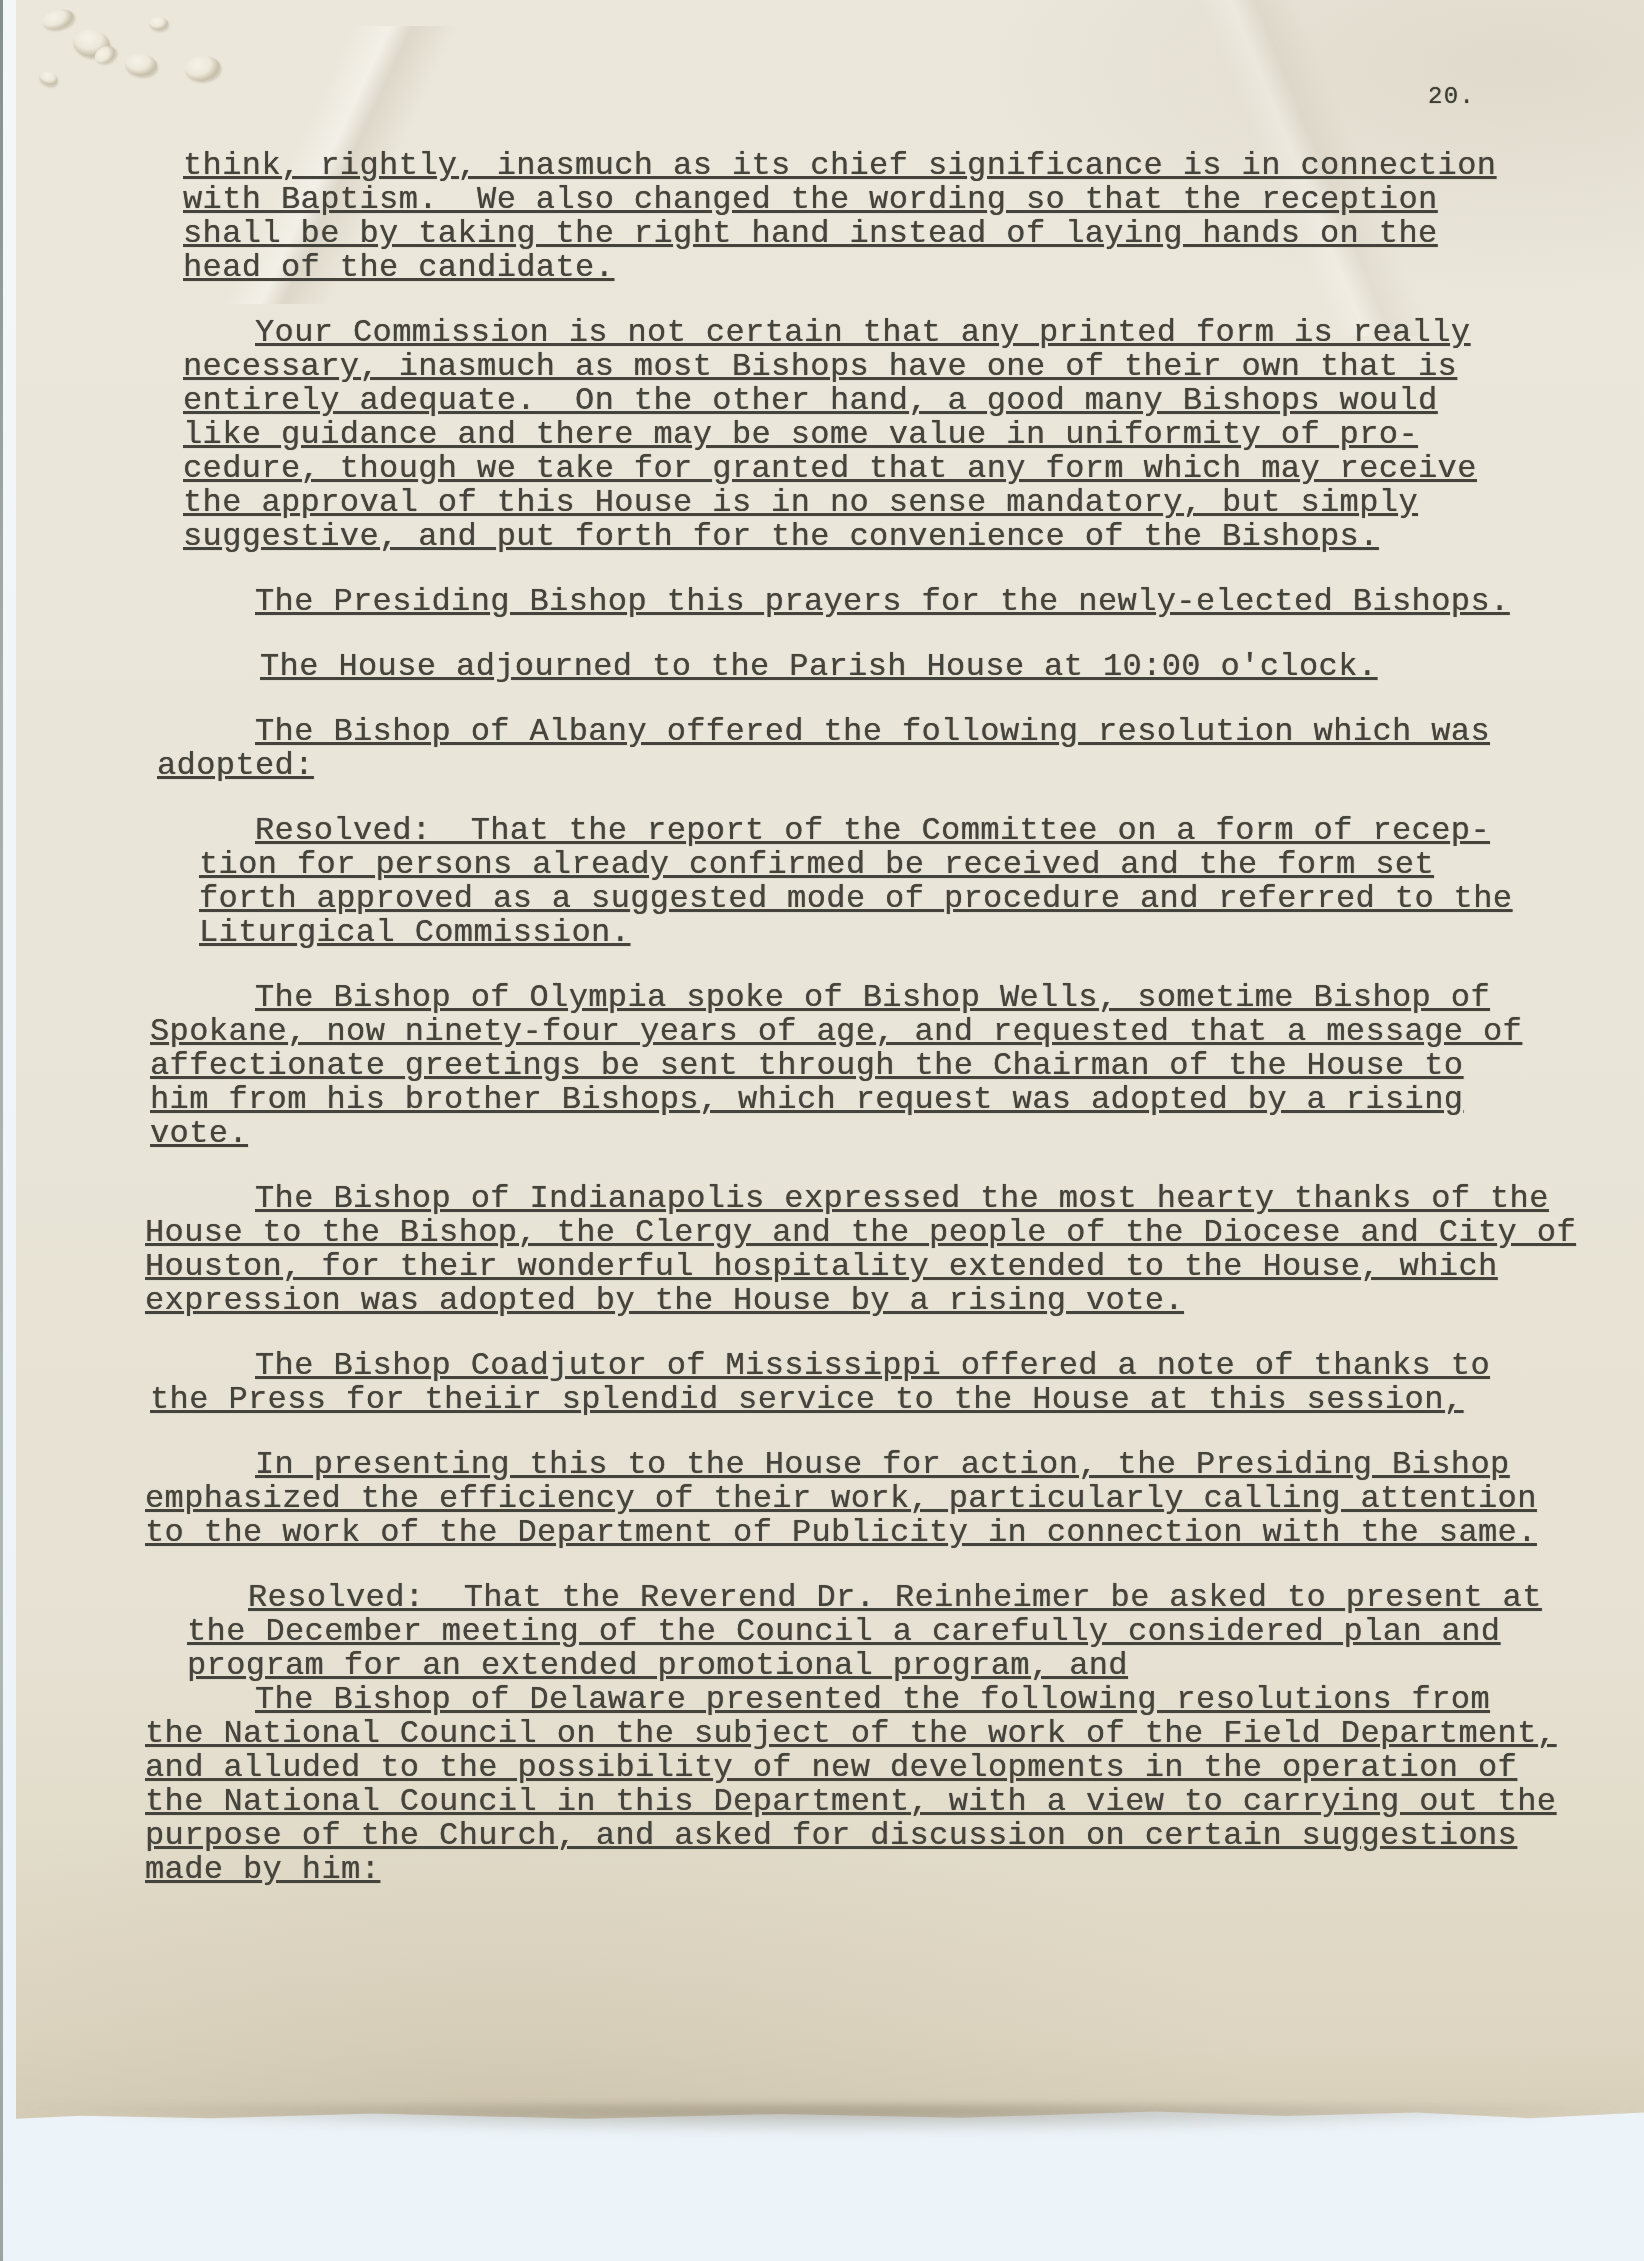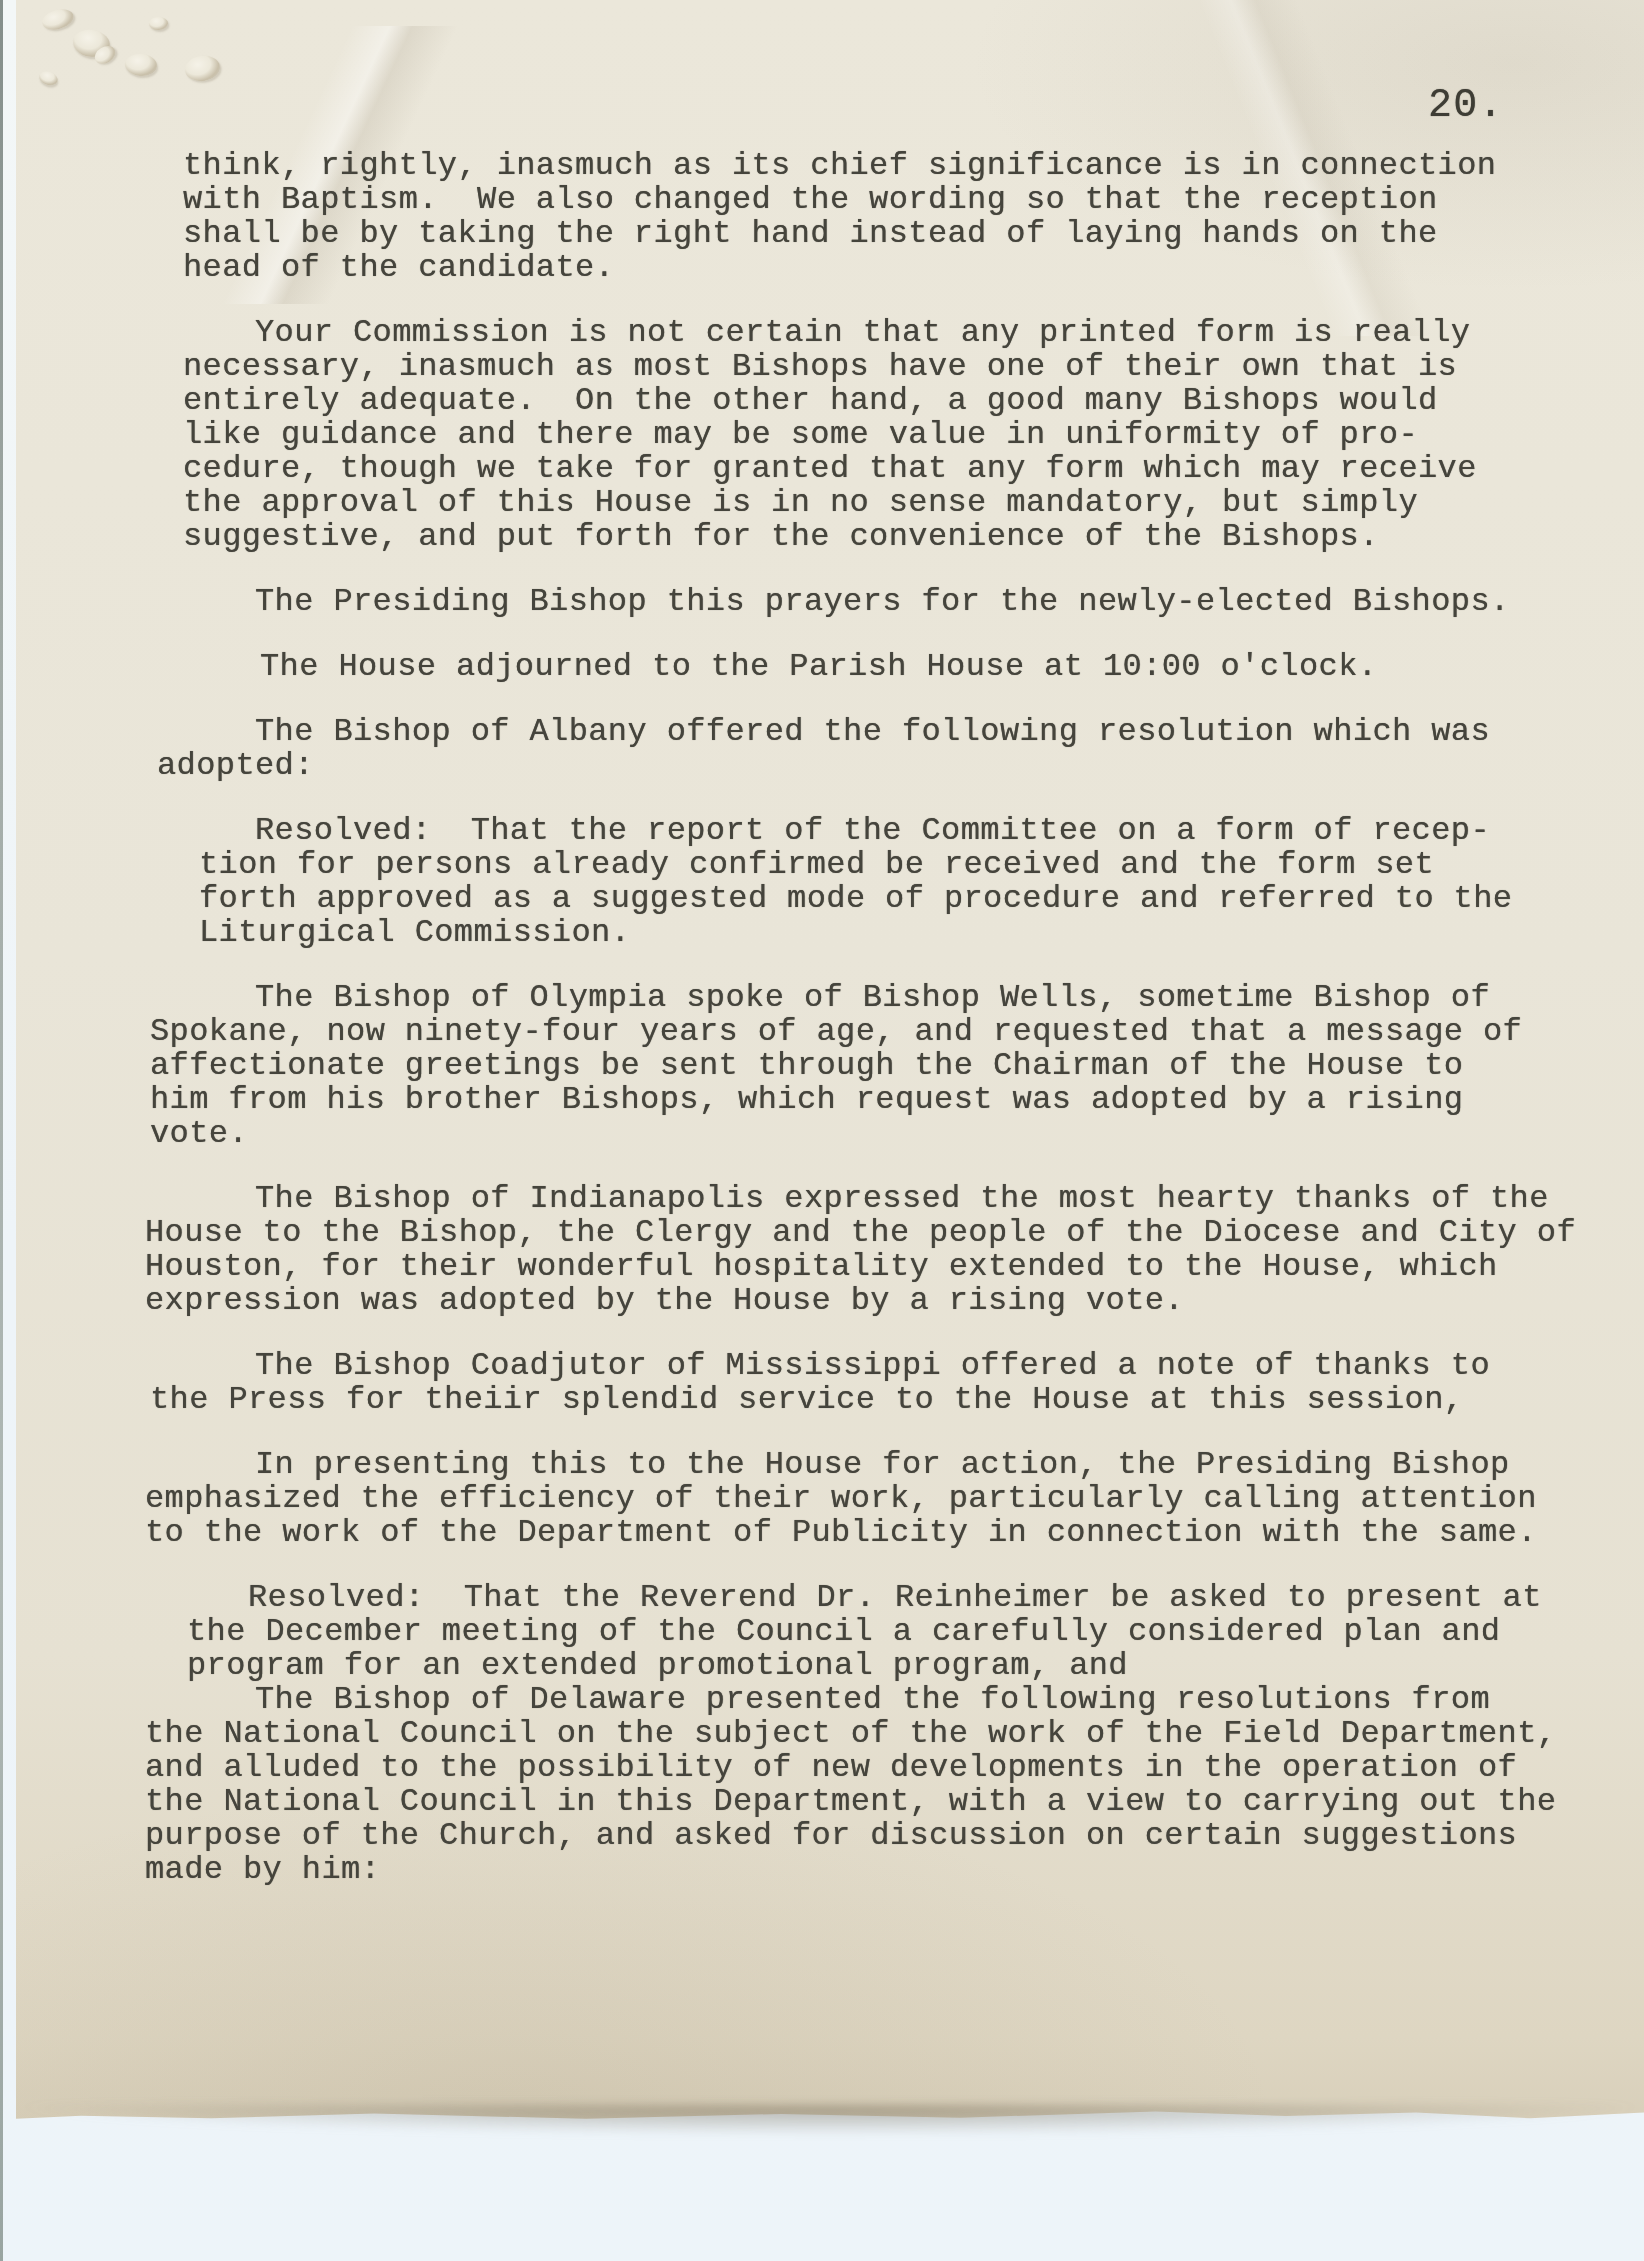--- a/index.html
+++ b/index.html
@@ -44,30 +44,30 @@
   }
   .damage .d1{left:26px;top:10.3px;width:32px;height:19.4px;transform:rotate(-15deg);}
   .damage .d2{left:57px;top:30px;width:37px;height:27px;transform:rotate(10deg);}
   .damage .d3{left:78px;top:47px;width:22px;height:15.5px;transform:rotate(-30deg);}
   .damage .d4{left:109px;top:54px;width:32px;height:22px;transform:rotate(5deg);}
   .damage .d5{left:169px;top:56px;width:35px;height:24.6px;transform:rotate(-8deg);}
   .damage .d6{left:23px;top:72px;width:19.4px;height:13px;transform:rotate(20deg);}
   .damage .d7{left:133px;top:17px;width:19.4px;height:13px;transform:rotate(0deg);}
   .page-number{
     position:absolute;left:1412px;top:83px;
-    font-size:40px;color:#3e3d35;letter-spacing:1.3px;
+    font-size:24px;color:#3e3d35;letter-spacing:1.3px;
     text-shadow:0 0 1px rgba(62,61,53,0.8);
   }
   .doc-body{
     position:absolute;left:0;top:149px;width:1628px;
     font-size:32px;line-height:34px;letter-spacing:0.4px;
     color:#45443c;
     text-shadow:0 0 0.8px rgba(69,68,60,0.75), 0.4px 0.4px 0 rgba(69,68,60,0.18);
   }
-  .para{white-space:pre;margin:0 14px 31px 0;}
+  .para{white-space:pre;margin:0 14px 31px 0;text-decoration:underline;}
   .p0 {margin-left:167px;text-indent:0;}
   .p1 {margin-left:167px;text-indent:72px;}
   .p2 {margin-left:167px;text-indent:72px;}
   .p3 {margin-left:169px;text-indent:75px;}
   .p4 {margin-left:141px;text-indent:98px;}
   .p5 {margin-left:183px;text-indent:56px;}
   .p6 {margin-left:134px;text-indent:105px;}
   .p7 {margin-left:134px;text-indent:105px;}
   .p8 {margin-left:129px;text-indent:110px;}
   .p9 {margin-left:134px;text-indent:105px;}

